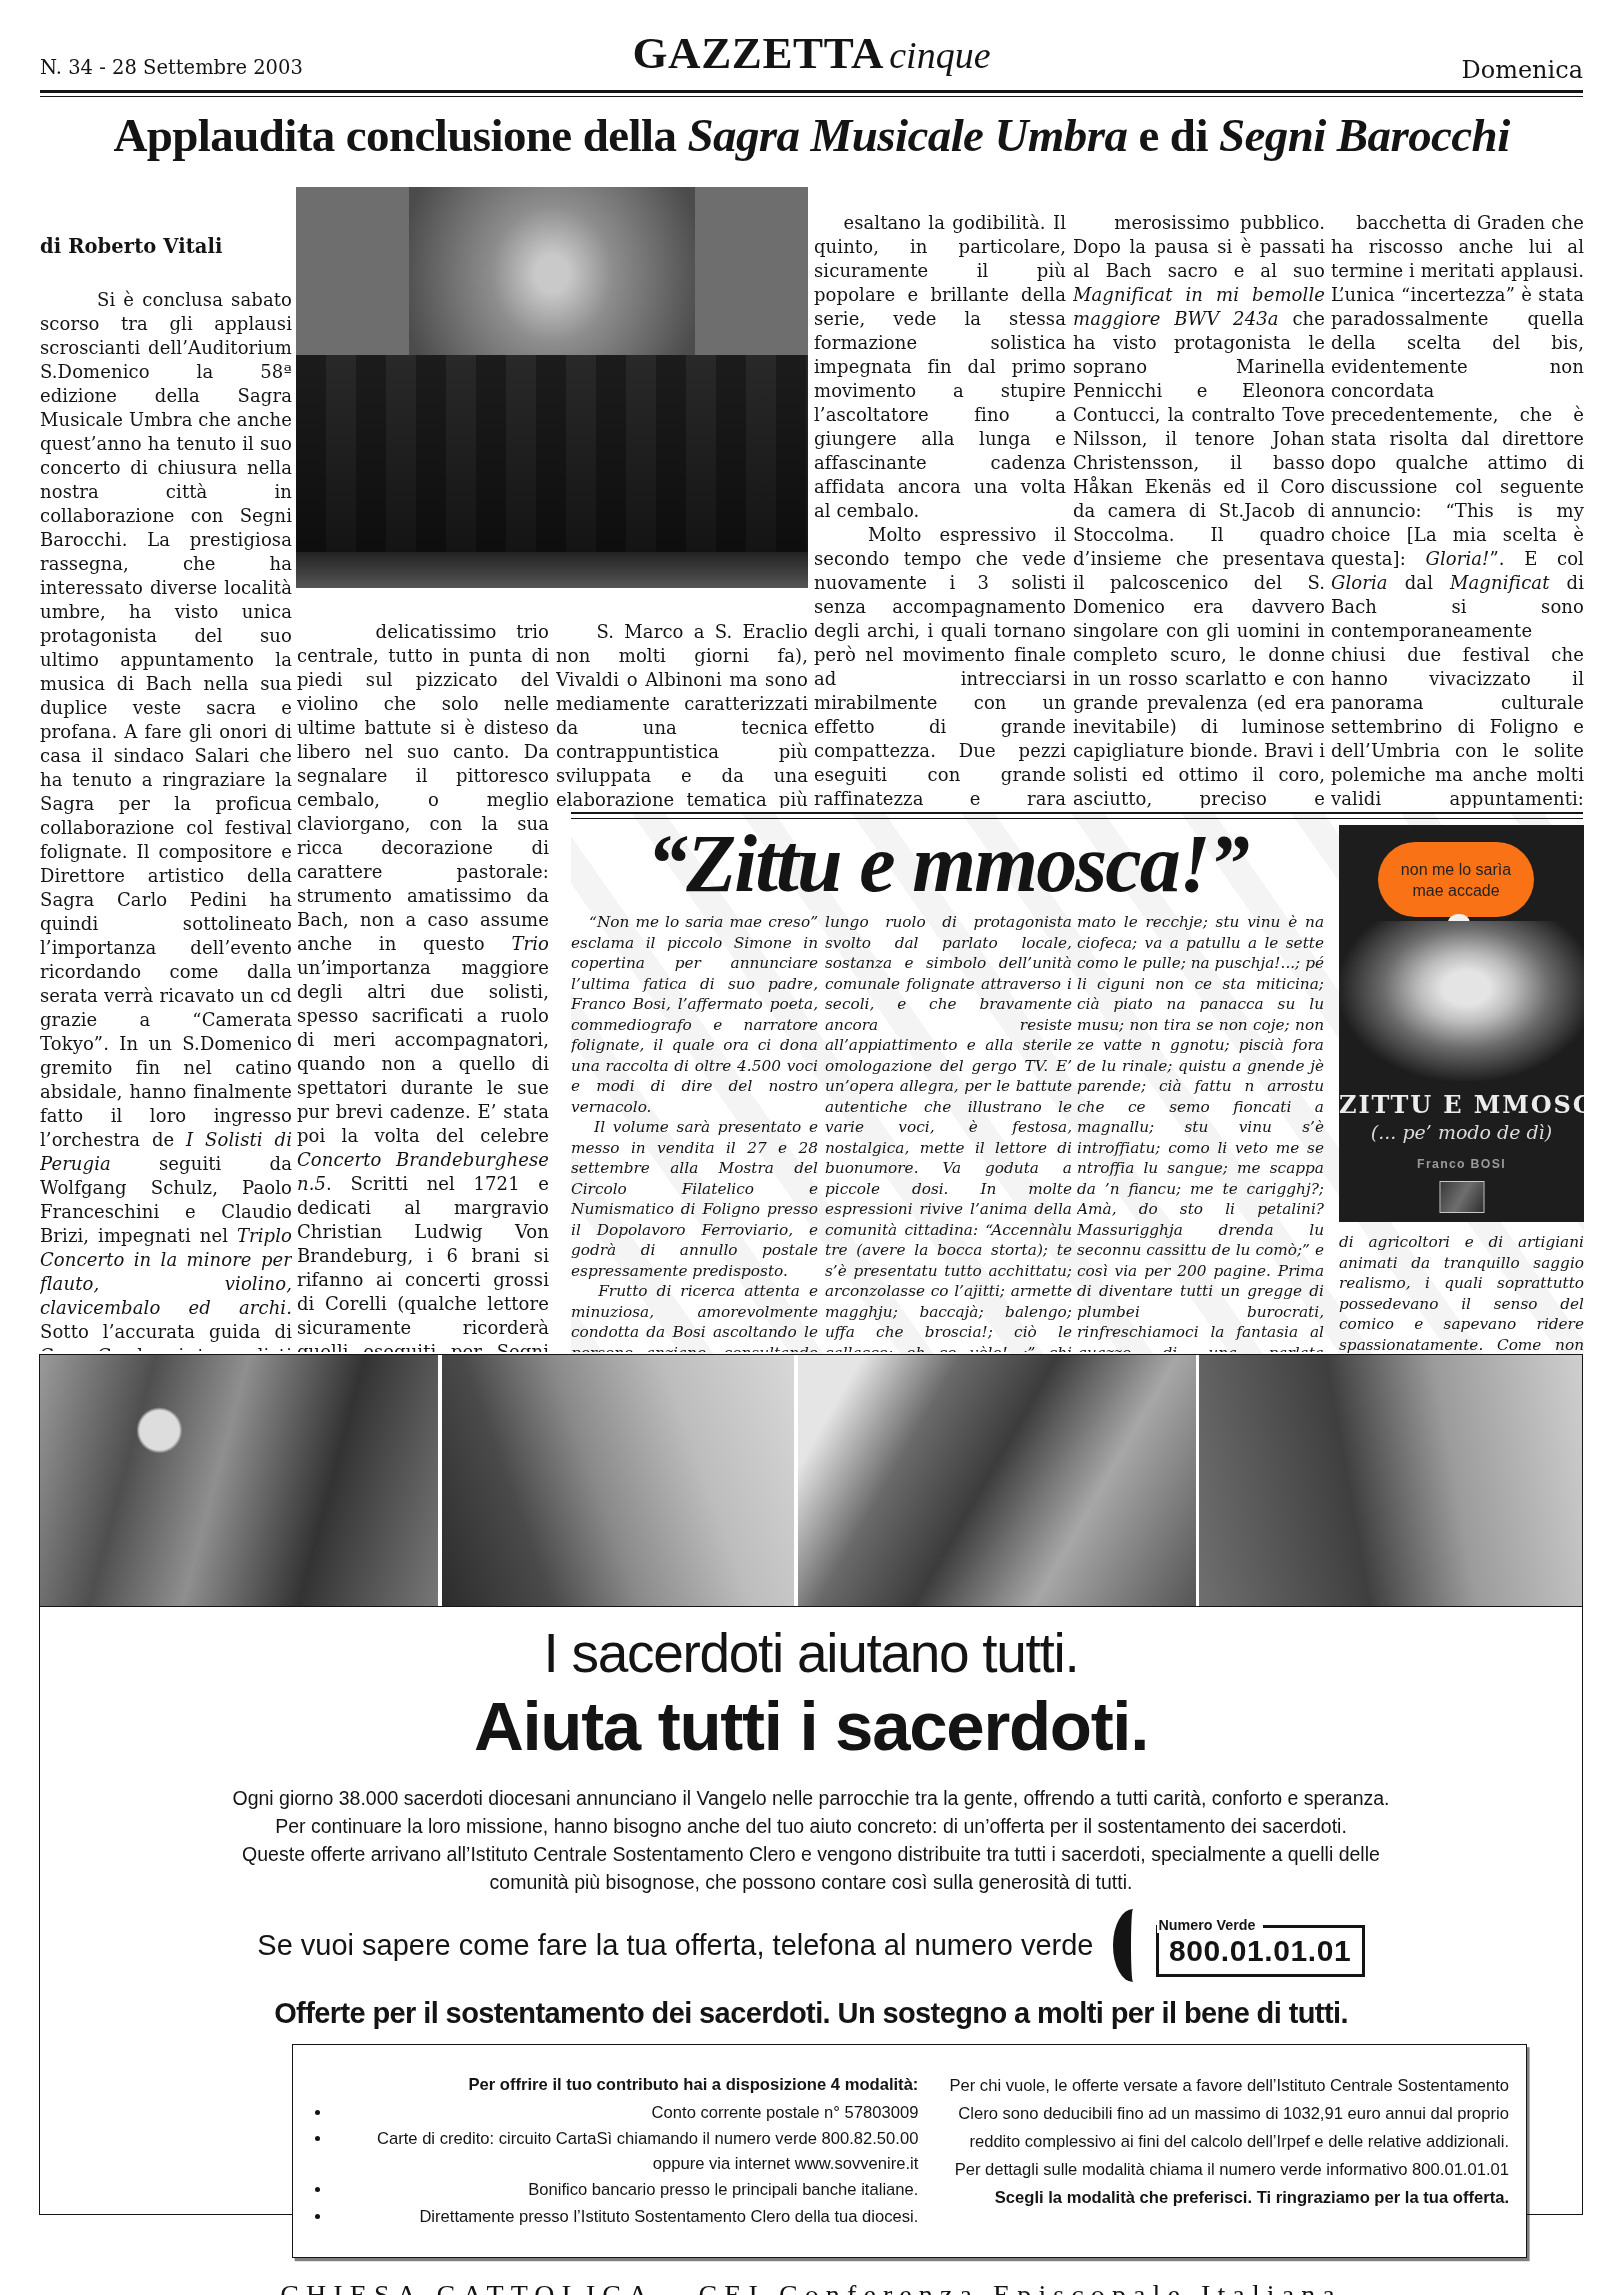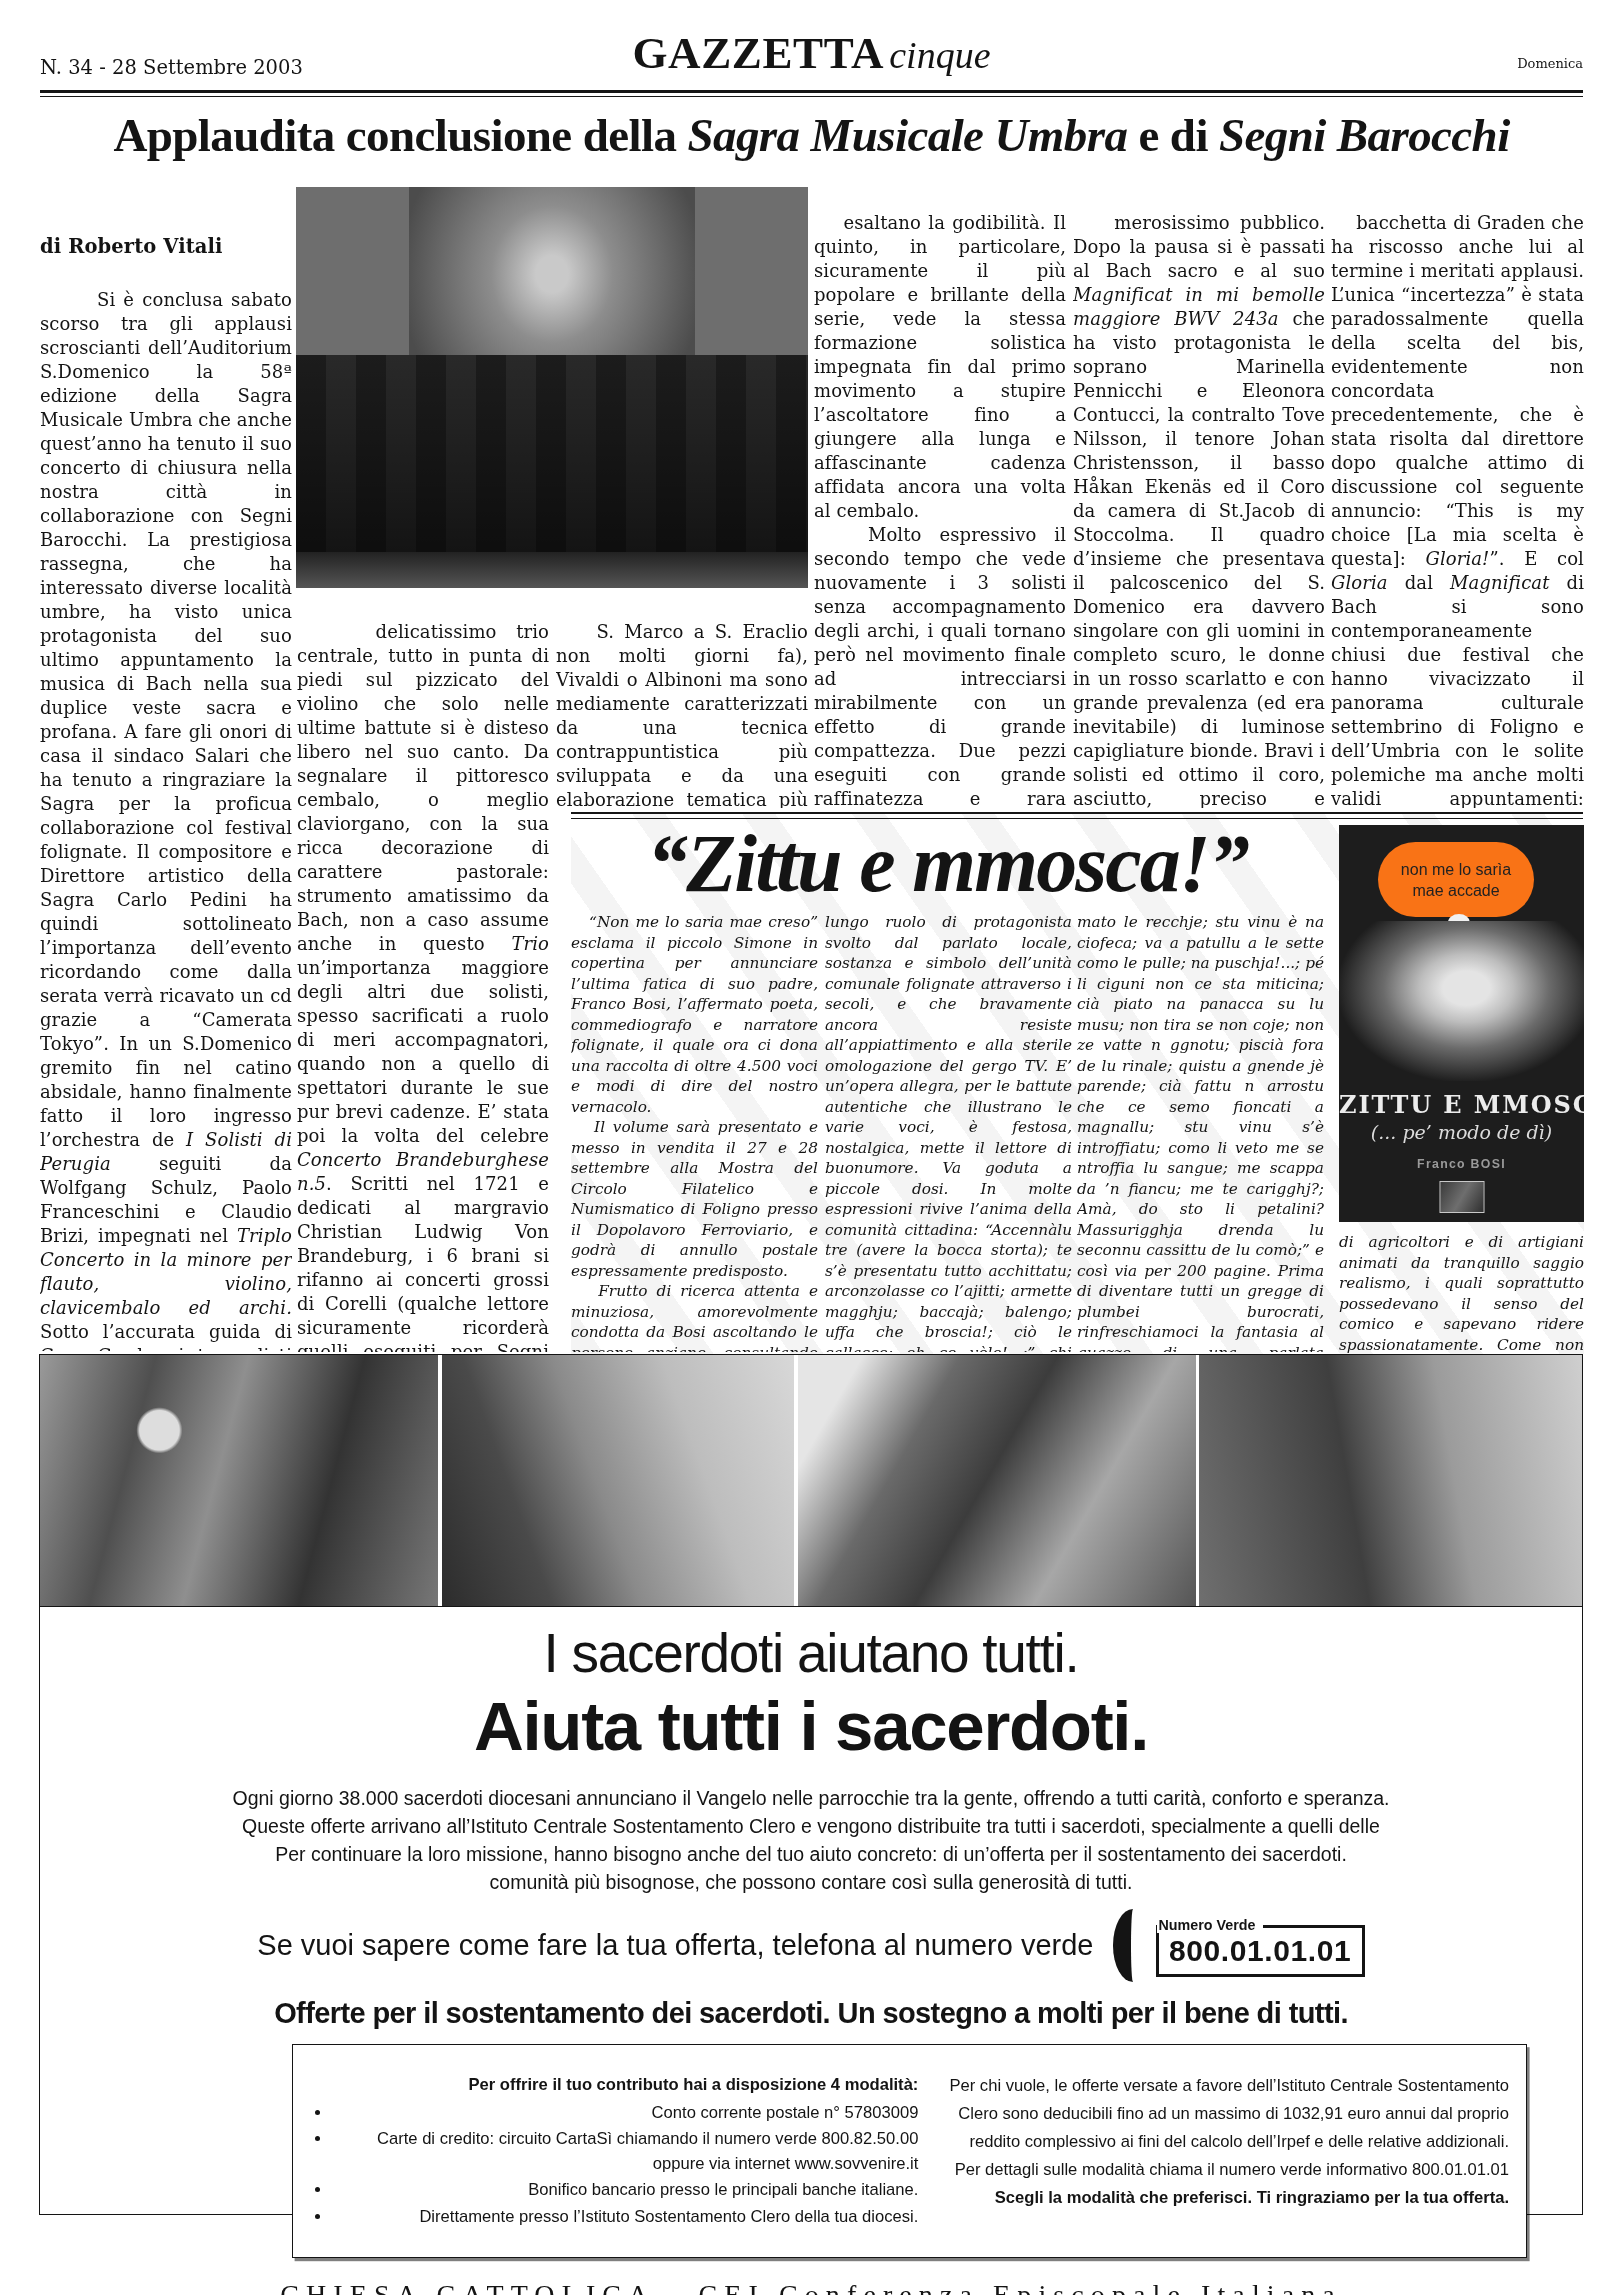--- a/index.html
+++ b/index.html
@@ -1,21 +1,21 @@
 <!DOCTYPE html>
 <html style="font-size:10.4px"><head>
 <meta charset="utf-8">
 <style>
   html,body{margin:0;padding:0;background:#d9d9d9;}
   .page{position:relative;width:1623px;height:2295px;background:#fff;margin:0 auto;
         font-family:"DejaVu Serif",serif;color:#141414;overflow:hidden;}
 
   
   .issue{position:absolute;left:40px;top:56px;font-size:19.5px;}
-  .weekday{position:absolute;right:40px;top:56px;font-size:13px;}
+  .weekday{position:absolute;right:40px;top:56px;font-size:24px;}
   .masthead{position:absolute;left:0;right:0;top:27px;text-align:center;white-space:nowrap;}
   .masthead .m1{font-family:"Liberation Serif",serif;font-weight:bold;font-size:45px;letter-spacing:0.6px;}
   .masthead .m2{font-family:"Liberation Serif",serif;font-weight:normal;font-style:italic;font-size:38px;margin-left:5.2px;}
   .rule-top{position:absolute;left:40px;top:90px;width:1543px;height:6.5px;
             border-top:3.2px solid #161616;border-bottom:1.3px solid #161616;box-sizing:border-box;}
 
   
   .headline{position:absolute;left:39px;top:108px;width:1545px;text-align:center;
             font-family:"Liberation Serif",serif;font-weight:bold;font-size:47px;letter-spacing:-0.6px;white-space:nowrap;}
 
@@ -171,22 +171,22 @@
     <div class="strip">
       <div class="ph ph1"></div>
       <div class="ph ph2"></div>
       <div class="ph ph3"></div>
       <div class="ph ph4"></div>
     </div>
     <div class="ad-h1">I sacerdoti aiutano tutti.</div>
     <div class="ad-h2">Aiuta tutti i sacerdoti.</div>
     <div class="ad-body">
       <div>Ogni giorno 38.000 sacerdoti diocesani annunciano il Vangelo nelle parrocchie tra la gente, offrendo a tutti carità, conforto e speranza.</div>
+      <div>Per continuare la loro missione, hanno bisogno anche del tuo aiuto concreto: di un’offerta per il sostentamento dei sacerdoti.</div>
       <div>Queste offerte arrivano all’Istituto Centrale Sostentamento Clero e vengono distribuite tra tutti i sacerdoti, specialmente a quelli delle</div>
-      <div>Per continuare la loro missione, hanno bisogno anche del tuo aiuto concreto: di un’offerta per il sostentamento dei sacerdoti.</div>
       <div>comunità più bisognose, che possono contare così sulla generosità di tutti.</div>
     </div>
     <div class="ad-call">
       <span class="call-text">Se vuoi sapere come fare la tua offerta, telefona al numero verde</span>
       <span class="badge">
         <span class="phone-icon"></span>
         <span class="nv">
           <span class="nv-label">Numero Verde</span>
           <span class="nv-num">800.01.01.01</span>
         </span>

